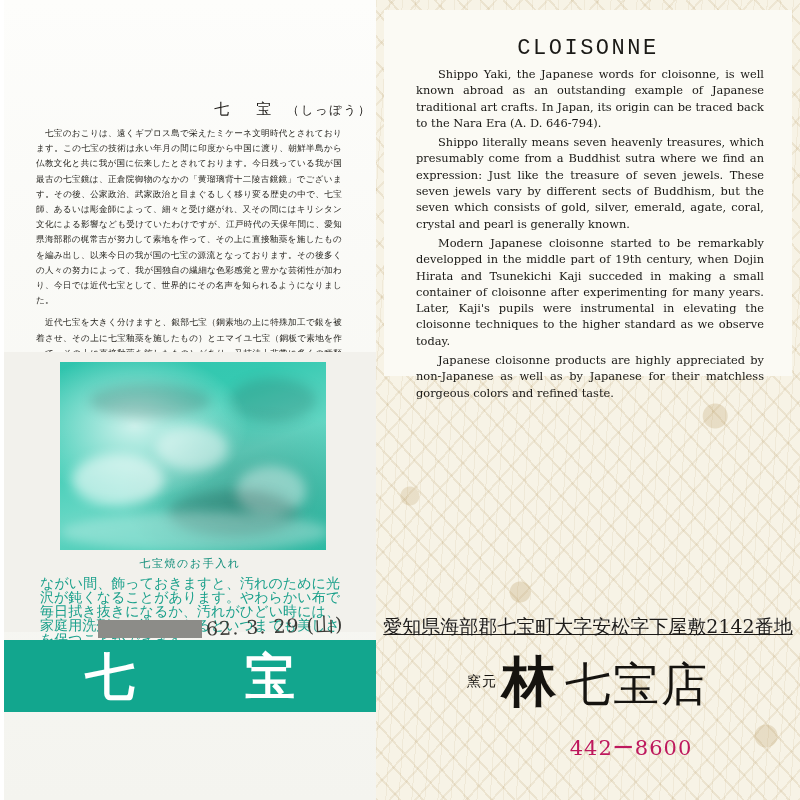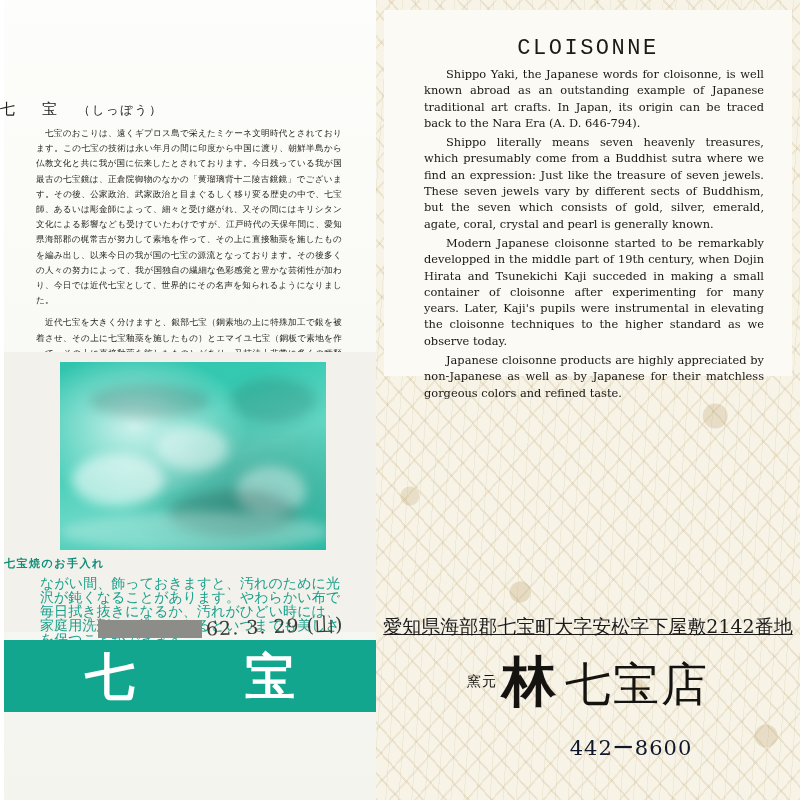--- a/index.html
+++ b/index.html
@@ -37,22 +37,22 @@
     width: 372px;
     height: 800px;
     background: linear-gradient(180deg,#fdfdfb 0%, #f8f8f4 55%, #f4f4ef 100%);
   }
 
   .jp-title {
     position: absolute;
     left: 0;
     top: 100px;
     width: 372px;
-    text-align: left;
-    font-family: Liberation Mono, monospace;
+    text-align: right;
+    font-family: Liberation Serif, serif;
     font-size: 15px;
     letter-spacing: 6px;
     color: #23201d;
   }
   .jp-title .sub {
     font-size: 12px;
     letter-spacing: 2px;
   }
 
   .jp-body {
@@ -104,25 +104,26 @@
   .b4 { left: 30px; top: 22px; width: 120px; height: 34px; background: rgba(0,0,0,0.14); }
   .b5 { left: 170px; top: 16px; width: 86px; height: 44px; background: rgba(0,0,0,0.12); }
   .b6 { left: 108px; top: 128px; width: 130px; height: 46px; background: rgba(0,0,0,0.16); }
   .b7 { left: 0px; top: 150px; width: 270px; height: 40px; background: rgba(255,255,255,0.3); }
 
   .photo-caption {
     position: absolute;
     left: 0;
     top: 204px;
     width: 372px;
+    text-align: center;
     font-family: "DejaVu Serif", serif;
     font-size: 11px;
     letter-spacing: 1.5px;
     color: #0f8d79;
-    font-weight: bold;
+    font-weight: normal;
   }
   .care-text {
     position: absolute;
     left: 36px;
     top: 224px;
     width: 300px;
     font-family: "DejaVu Serif", serif;
     font-size: 14px;
     line-height: 14px;
     color: #1aa08b;
@@ -232,21 +233,21 @@
     left: 32px;
     top: 56px;
     width: 348px;
     font-family: "DejaVu Serif", serif;
     font-size: 11.4px;
     line-height: 16.3px;
     color: #191815;
     text-align: justify;
   }
   .en-body p {
-    margin: 0 0 3px 8px;
+    margin: 0 0 3px 0;
     text-indent: 22px;
   }
 
   
   .addr-line {
     position: absolute;
     left: 0;
     top: 614px;
     width: 424px;
     text-align: center;
@@ -295,21 +296,21 @@
     letter-spacing: 1px;
   }
   .tel-line2 {
     position: absolute;
     left: 0;
     top: 734px;
     width: 424px;
     text-align: center;
     font-family: "DejaVu Serif", serif;
     font-size: 21px;
-    color: #0f172a;
+    color: #be185d;
     letter-spacing: 1px;
     padding-left: 86px;
     box-sizing: border-box;
   }
 </style>
 </head>
 <body>
 
 <div id="page">
 

